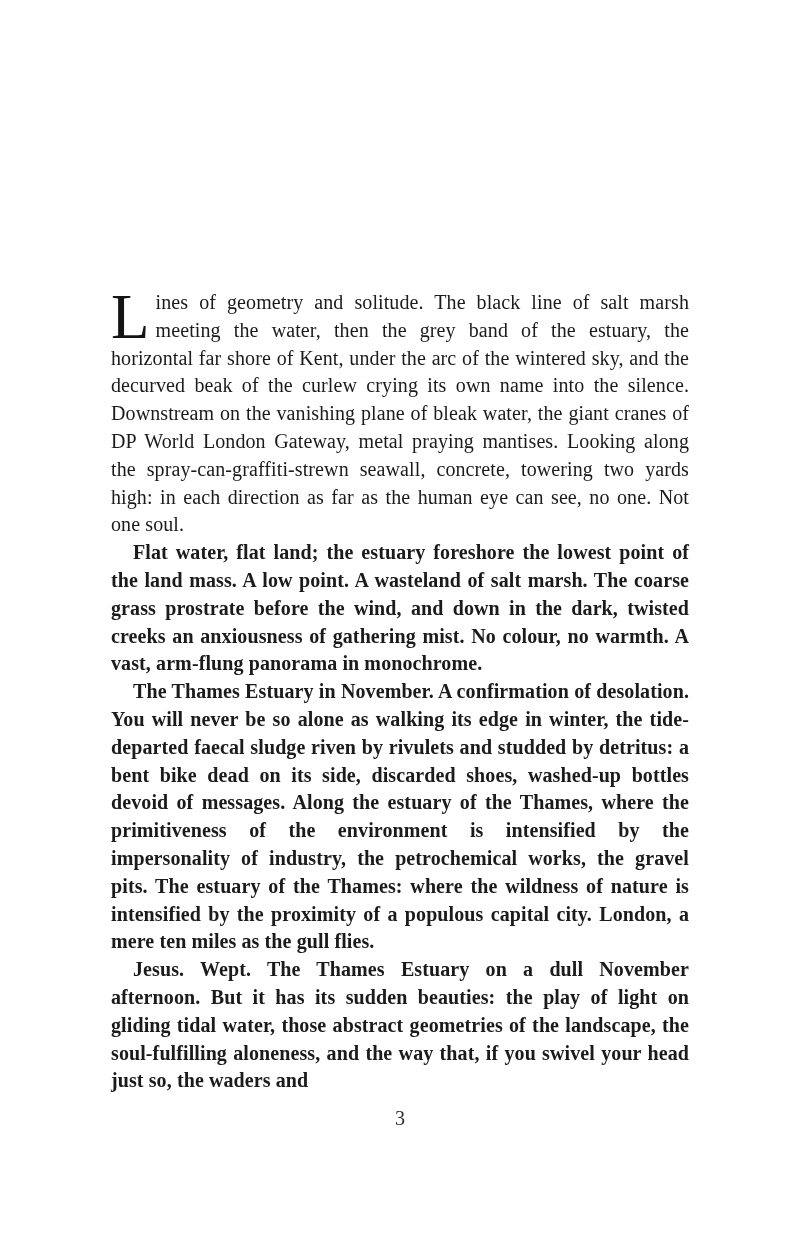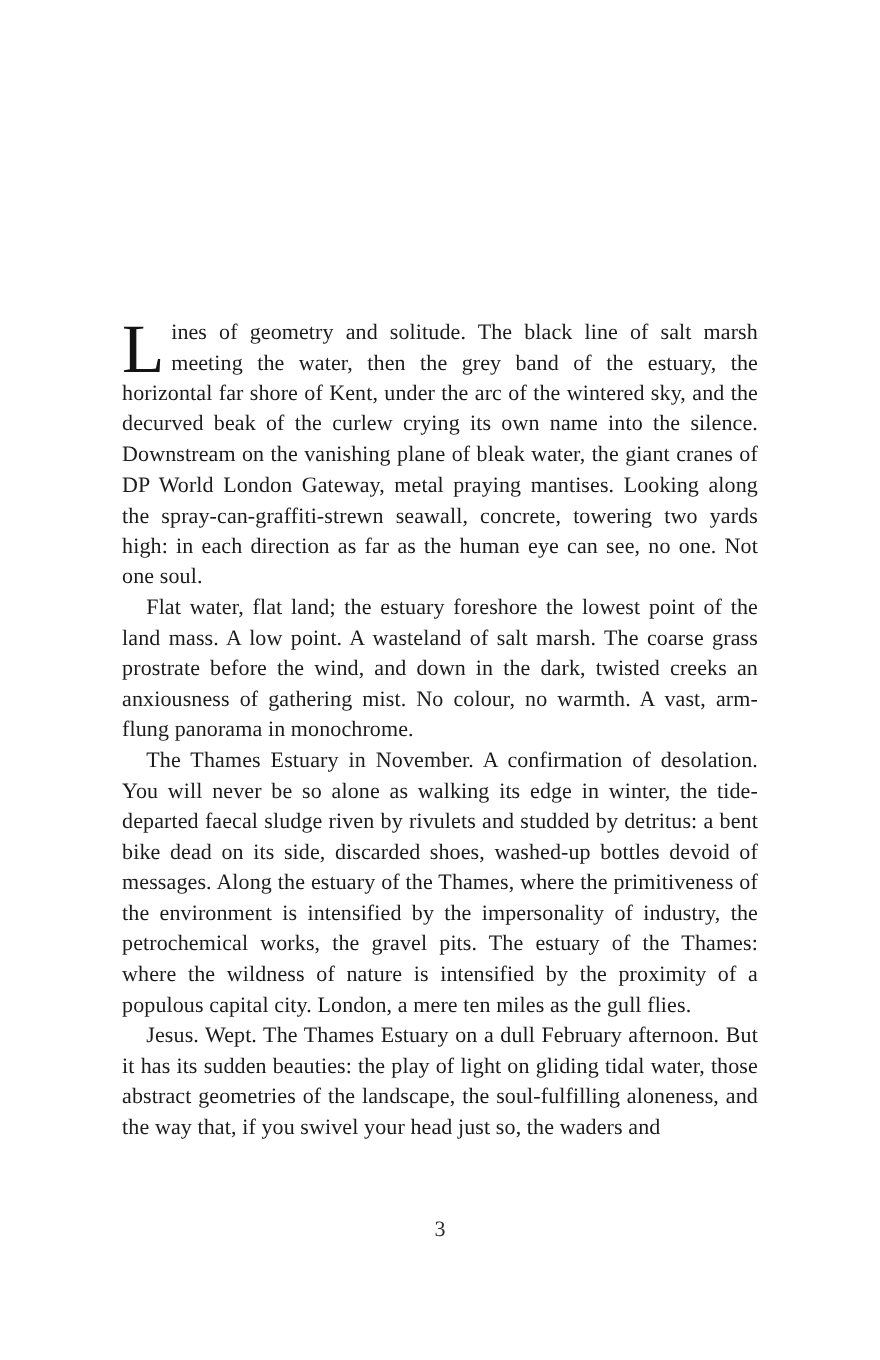--- a/index.html
+++ b/index.html
@@ -26,20 +26,21 @@
     text-align: justify;
     text-justify: inter-word;
     letter-spacing: 0.1px;
   }
   .para {
     margin: 0;
     padding: 0;
   }
   .para.indent {
     text-indent: 22px;
+    font-weight: bold;
   }
   .dropcap {
     float: left;
     font-size: 63px;
     line-height: 50px;
     height: 50px;
     margin: 3px 6px 0 0;
     color: #141414;
   }
   .folio {
@@ -54,16 +55,16 @@
   }
 </style>
 </head>
 <body>
 
 <div class="book-page">
   <div class="text-block">
     <p class="para para-first"><span class="dropcap">L</span><span>ines of geometry and solitude. The black line of salt marsh meeting the water, then the grey band of the estuary, the horizontal far shore of Kent, under the arc of the wintered sky, and the decurved beak of the curlew crying its own name into the silence. Downstream on the vanishing plane of bleak water, the giant cranes of DP World London Gateway, metal praying mantises. Looking along the spray-can-graffiti-strewn seawall, concrete, towering two yards high: in each direction as far as the human eye can see, no one. Not one soul.</span></p>
     <p class="para indent">Flat water, flat land; the estuary foreshore the lowest point of the land mass. A low point. A wasteland of salt marsh. The coarse grass prostrate before the wind, and down in the dark, twisted creeks an anxiousness of gathering mist. No colour, no warmth. A vast, arm-flung panorama in monochrome.</p>
     <p class="para indent">The Thames Estuary in November. A confirmation of desolation. You will never be so alone as walking its edge in winter, the tide-departed faecal sludge riven by rivulets and studded by detritus: a bent bike dead on its side, discarded shoes, washed-up bottles devoid of messages. Along the estuary of the Thames, where the primitiveness of the environment is intensified by the impersonality of industry, the petrochemical works, the gravel pits. The estuary of the Thames: where the wildness of nature is intensified by the proximity of a populous capital city. London, a mere ten miles as the gull flies.</p>
-    <p class="para indent">Jesus. Wept. The Thames Estuary on a dull February afternoon. But it has its sudden beauties: the play of light on gliding tidal water, those abstract geometries of the landscape, the soul-fulfilling aloneness, and the way that, if you swivel your head just so, the waders and</p>
+    <p class="para indent">Jesus. Wept. The Thames Estuary on a dull November afternoon. But it has its sudden beauties: the play of light on gliding tidal water, those abstract geometries of the landscape, the soul-fulfilling aloneness, and the way that, if you swivel your head just so, the waders and</p>
   </div>
   <div class="folio">3</div>
 </div>
 
 </body></html>

